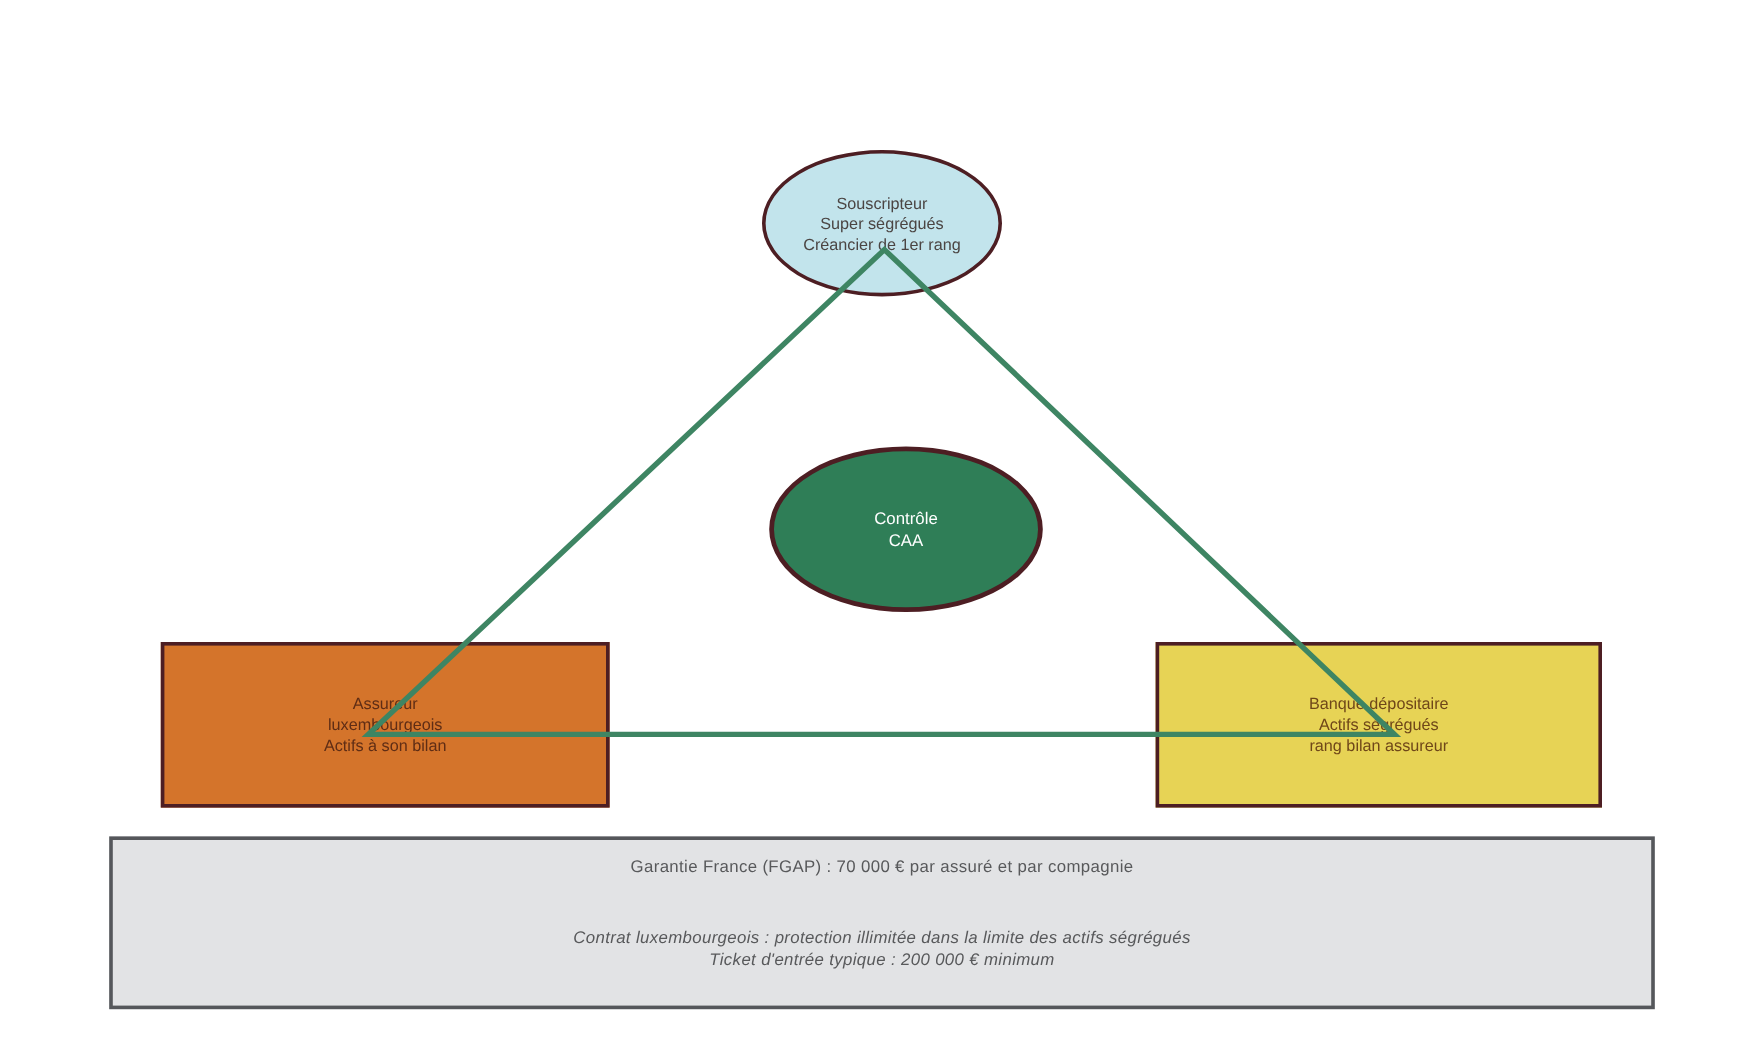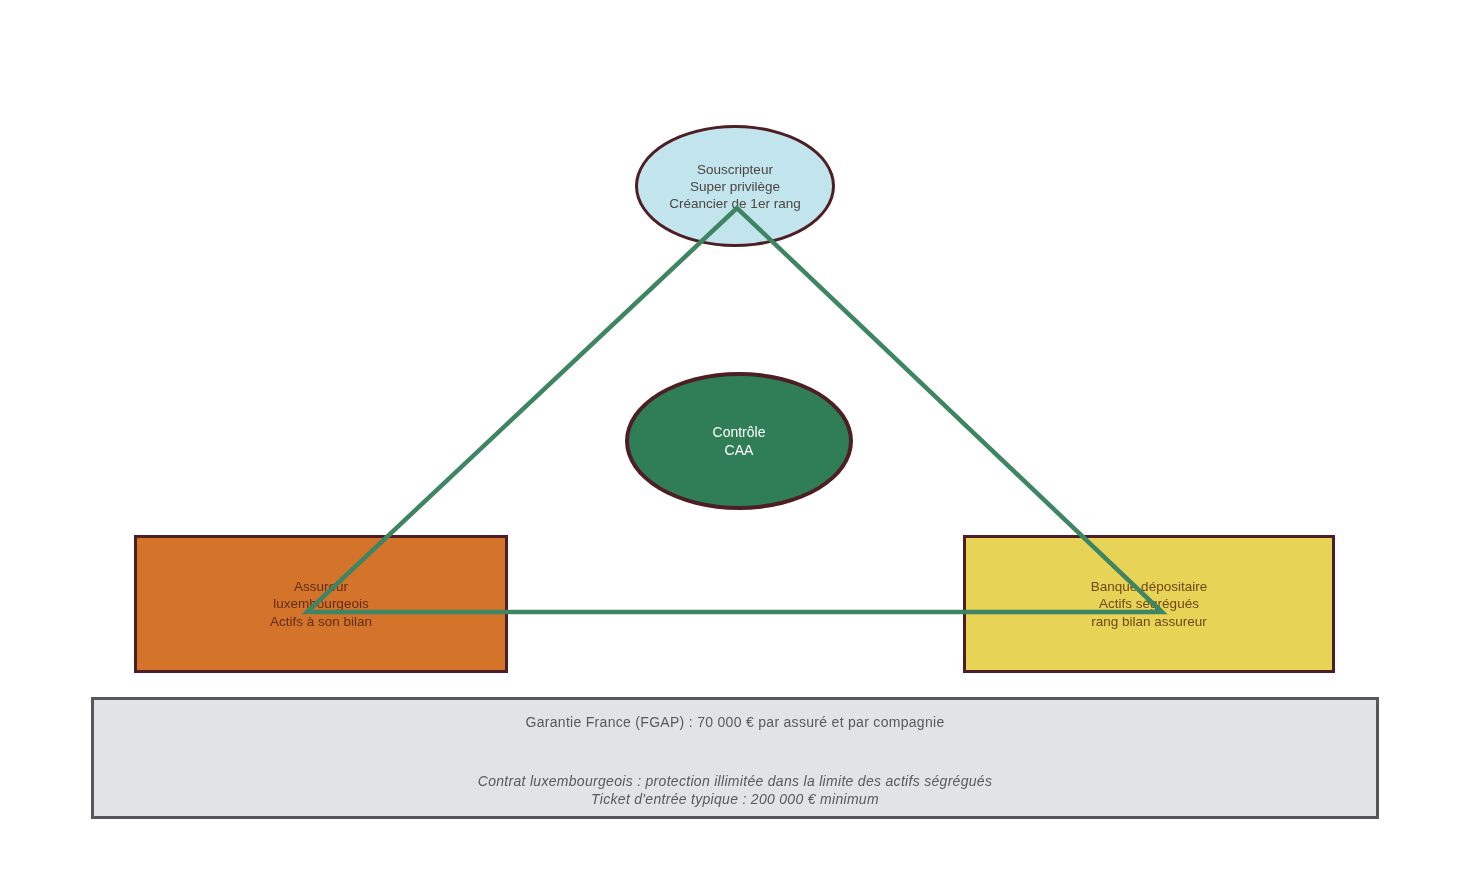--- a/index.html
+++ b/index.html
@@ -23,21 +23,21 @@
   .node span { display: block; }
   .ellipse-top {
     left: 635px; top: 125px; width: 200px; height: 122px;
     border-radius: 50%;
     background: #c2e4ec;
     border: 3px solid #4d1e23;
     color: #4b4543;
     font-size: 13.5px; line-height: 17px;
   }
   .ellipse-mid {
-    left: 625px; top: 372px; width: 228px; height: 138px;
+    left: 641px; top: 372px; width: 228px; height: 138px;
     border-radius: 50%;
     background: #2f7e57;
     border: 4px solid #4d1e23;
     color: #ffffff;
     font-size: 14px; line-height: 18px;
   }
   .rect-left {
     left: 134px; top: 535px; width: 374px; height: 138px;
     background: #d4742b;
     border: 3px solid #4d1e23;
@@ -46,21 +46,21 @@
   }
   .rect-right {
     left: 963px; top: 535px; width: 372px; height: 138px;
     background: #e7d355;
     border: 3px solid #4d1e23;
     color: #6f4719;
     font-size: 13.5px; line-height: 17.5px;
   }
   .footer {
     position: absolute;
-    left: 91px; top: 697px; width: 1288px; height: 122px;
+    left: 91px; top: 697px; width: 1288px; height: 144px;
     background: #e2e3e5;
     border: 3px solid #55575b;
     box-sizing: border-box;
     color: #58595b;
     font-size: 14px;
     text-align: center;
     letter-spacing: 0.3px;
   }
   .footer .l1 { margin-top: 14px; line-height: 17px; }
   .footer .block2 { margin-top: 42px; line-height: 17.5px; font-style: italic; }
@@ -70,21 +70,21 @@
     pointer-events: none;
   }
 </style>
 </head>
 <body>
 
 <div class="canvas">
 
   <div class="node ellipse-top">
     <span>Souscripteur</span>
-    <span>Super privilège</span>
+    <span>Super ségrégués</span>
     <span>Créancier de 1er rang</span>
   </div>
 
   <div class="node ellipse-mid">
     <span>Contrôle</span>
     <span>CAA</span>
   </div>
 
   <div class="node rect-left">
     <span>Assureur</span>

